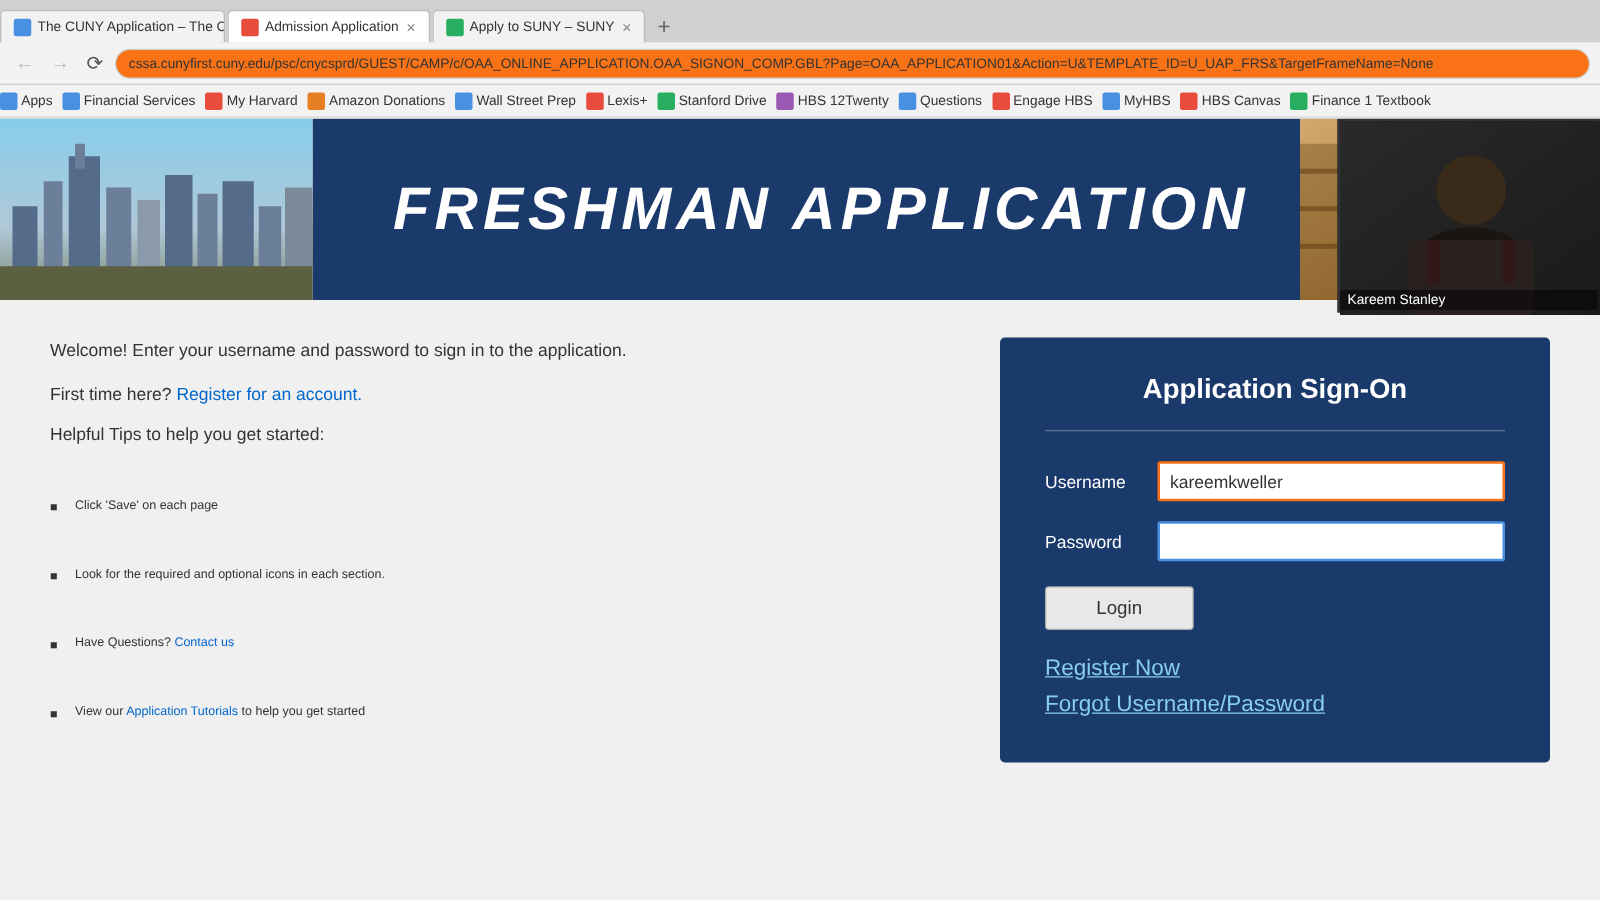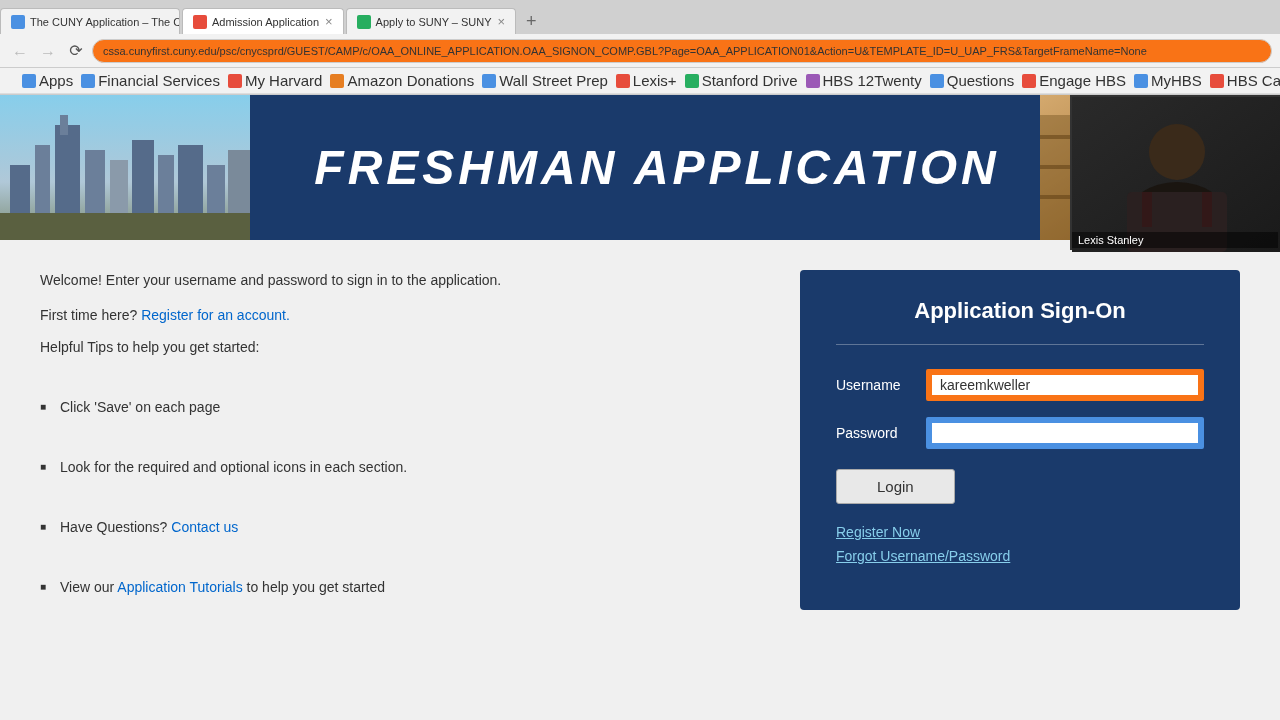--- a/index.html
+++ b/index.html
@@ -12,21 +12,21 @@
     .tab.active { background: #fff; z-index: 1; }
     .tab-favicon { width: 14px; height: 14px; margin-right: 5px; background: #4a90e2; border-radius: 2px; flex-shrink: 0; }
     .tab-close { margin-left: 6px; color: #888; font-size: 13px; cursor: pointer; flex-shrink: 0; }
     .tab-new { width: 26px; height: 26px; display: flex; align-items: center; justify-content: center; font-size: 18px; color: #666; cursor: pointer; }
 
     .nav-bar { display: flex; align-items: center; padding: 4px 8px; background: #f2f2f2; border-bottom: 1px solid #ccc; height: 34px; gap: 4px; }
     .nav-btn { width: 24px; height: 24px; border: none; background: none; cursor: pointer; font-size: 16px; color: #555; display: flex; align-items: center; justify-content: center; }
     .nav-btn:disabled { color: #bbb; cursor: default; }
     .address-bar { flex: 1; height: 24px; border: 1px solid #ccc; border-radius: 12px; padding: 0 10px; font-size: 11px; background: #f97316; color: #333; }
 
-    .bookmarks-bar { display: flex; align-items: center; padding: 2px 22px; background: #f2f2f2; border-bottom: 1px solid #ddd; height: 26px; gap: 8px; font-size: 15px; }
+    .bookmarks-bar { display: flex; align-items: center; padding: 2px 0; background: #f2f2f2; border-bottom: 1px solid #ddd; height: 26px; gap: 8px; font-size: 11px; }
     .bookmark-item { display: flex; align-items: center; gap: 3px; cursor: pointer; color: #333; white-space: nowrap; }
     .bookmark-icon { width: 14px; height: 14px; border-radius: 2px; flex-shrink: 0; }
     .bm-blue { background: #4a90e2; }
     .bm-red { background: #e74c3c; }
     .bm-green { background: #27ae60; }
     .bm-orange { background: #e67e22; }
     .bm-purple { background: #9b59b6; }
 
     
     .page { height: calc(720px - 94px); overflow: hidden; position: relative; }
@@ -45,39 +45,39 @@
 
     
     .main-content { display: flex; padding: 30px 40px; background: #f0f0f0; min-height: 400px; gap: 30px; }
 
     .left-content { flex: 1; }
     .welcome-text { font-size: 14px; color: #333; margin-bottom: 16px; line-height: 1.5; }
     .register-text { font-size: 14px; color: #333; margin-bottom: 16px; }
     .register-text a { color: #0066cc; }
     .tips-title { font-size: 14px; color: #333; margin-bottom: 10px; }
     .tips-list { list-style: none; padding: 0; }
-    .tips-list li { font-size: 14px; color: #333; margin-bottom: 8px; padding-left: 20px; position: relative; margin-top: 44px; }
+    .tips-list li { font-size: 10px; color: #333; margin-bottom: 8px; padding-left: 20px; position: relative; margin-top: 44px; }
     .tips-list li::before { content: "■"; position: absolute; left: 0; font-size: 10px; color: #333; top: 2px; }
     .tips-list li a { color: #0066cc; }
 
     
     .signon-box { width: 440px; background: #1a3a6b; border-radius: 4px; padding: 28px 36px; color: white; }
     .signon-title { font-size: 22px; font-weight: bold; color: white; margin-bottom: 20px; text-align: center; }
     .signon-divider { border: none; border-top: 1px solid rgba(255,255,255,0.3); margin-bottom: 24px; }
 
     .form-row { display: flex; align-items: center; margin-bottom: 16px; }
     .form-label { width: 90px; font-size: 14px; color: white; font-weight: normal; }
-    .form-input { flex: 1; height: 32px; border: 6px solid #f97316; border-radius: 2px; padding: 0 8px; font-size: 14px; background: white; color: #333; }
+    .form-input { flex: 1; height: 32px; border: 2px solid #f97316; border-radius: 2px; padding: 0 8px; font-size: 14px; background: white; color: #333; }
     .form-input.active-field { border-color: #4a90e2; }
 
     .login-btn-row { display: flex; justify-content: flex-start; margin: 20px 0; }
     .login-btn { padding: 8px 40px; background: #e8e8e8; border: 1px solid #aaa; border-radius: 3px; font-size: 15px; cursor: pointer; color: #333; }
 
     .signon-links { margin-top: 10px; }
-    .signon-links a { display: block; color: #87ceeb; font-size: 14px; margin-bottom: 8px; text-decoration: underline; cursor: pointer; }
+    .signon-links a { display: block; color: #87ceeb; font-size: 18px; margin-bottom: 8px; text-decoration: underline; cursor: pointer; }
   </style>
 </head>
 <body>
 
 <div class="browser-chrome">
 
   <div class="tab-bar">
     <div class="tab">
       <div class="tab-favicon bm-blue"></div>
       <span>The CUNY Application – The C...</span>
@@ -227,21 +227,21 @@
       </defs>
       <rect width="210" height="155" fill="url(#webcamBg)"></rect>
 
       <circle cx="105" cy="55" r="28" fill="#3a2a1a"></circle>
       <ellipse cx="105" cy="120" rx="50" ry="35" fill="#1a1510"></ellipse>
 
       <rect x="55" y="95" width="100" height="60" fill="#2a2020" rx="5"></rect>
       <rect x="70" y="95" width="10" height="35" fill="#3a1010" opacity="0.5"></rect>
       <rect x="130" y="95" width="10" height="35" fill="#3a1010" opacity="0.5"></rect>
     </svg>
-    <div class="webcam-name">Lexis Stanley</div>
+    <div class="webcam-name">Kareem Stanley</div>
   </div>
 
   <div class="main-content">
 
     <div class="left-content">
       <p class="welcome-text">Welcome! Enter your username and password to sign in to the application.</p>
       <p class="register-text">
         First time here? <a>Register for an account.</a>
       </p>
       <p class="tips-title">Helpful Tips to help you get started:</p>

